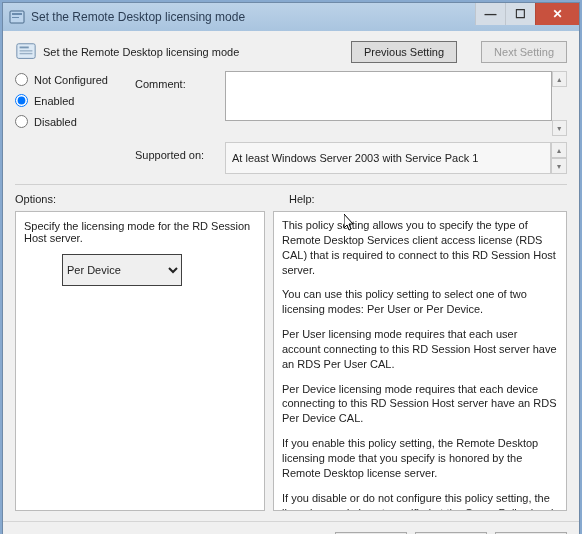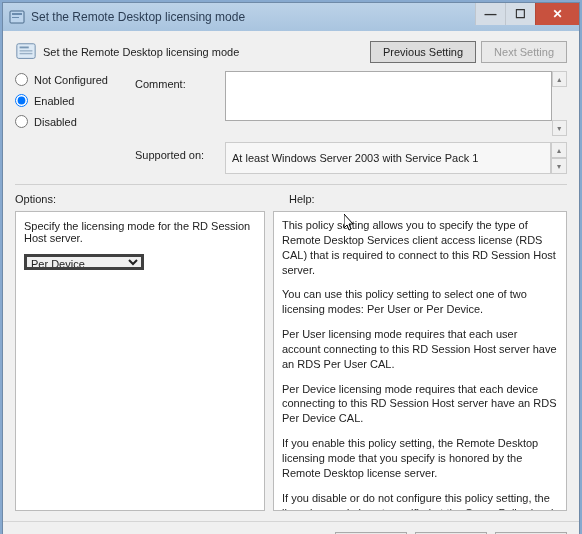--- a/index.html
+++ b/index.html
@@ -9,21 +9,21 @@
 .title-icon { width: 16px; height: 16px; margin: 0 6px; }
 .title-text { font-size: 12px; color: #2b3d53; }
 .win-controls { position: absolute; right: 0; top: 0; display: flex; }
 .win-btn { width: 30px; height: 22px; display: flex; align-items: center; justify-content: center; font-size: 12px; font-weight: bold; color: #333; border-left: 1px solid rgba(0,0,0,.1); }
 .win-btn.min, .win-btn.max { background: #d5dde6; }
 .win-btn.close { background: #c8513e; color: #fff; width: 44px; }
 .content { padding: 10px 12px 4px 12px; }
 .top-row { display: flex; align-items: center; margin-bottom: 8px; }
 .policy-icon { width: 22px; height: 22px; margin-right: 6px; }
 .policy-title { font-size: 11px; }
-.nav-buttons { margin-left: auto; display: flex; gap: 5px; }
+.nav-buttons { margin-left: auto; display: flex; gap: 24px; }
 button.std { height: 22px; padding: 0 12px; background: #e9e9e9; border: 1px solid #aaa; font-size: 11px; }
 button.std:disabled { color: #999; }
 button.std.active { background: #ddd; border: 1px solid #707070; }
 .config-row { display: flex; margin-bottom: 1px; }
 .radios { width: 120px; padding-top: 2px; }
 .radio-item { display: flex; align-items: center; margin-bottom: 8px; }
 .radio-item input { margin-right: 6px; }
 .labels-col { width: 90px; }
 .labels-col .lbl { height: 22px; display: flex; align-items: center; padding-top: 3px; }
 .fields-col { flex: 1; }
@@ -31,21 +31,21 @@
 .supported-wrap { display: flex; margin-top: 6px; }
 .supported-box { flex: 1; height: 32px; background: #f7f7f7; border: 1px solid #ccc; padding: 4px 6px; font-size: 11px; color: #555; display: flex; align-items: center; }
 .spinner { width: 16px; display: flex; flex-direction: column; }
 .spin-btn { height: 16px; border: 1px solid #ccc; background: #f0f0f0; display: flex; align-items: center; justify-content: center; font-size: 8px; color: #777; }
 .divider { border-top: 1px solid #d0d0d0; margin: 10px 0 8px 0; }
 .headers-row { display: flex; margin-bottom: 6px; gap: 8px; }
 .opt-header { width: 250px; }
 .help-header { margin-left: 16px; }
 .panels-row { display: flex; gap: 8px; }
 .options-panel { width: 250px; height: 300px; border: 1px solid #bbb; background: #fff; padding: 8px; }
-.options-panel select { width: 120px; height: 16px; border: 3px solid #404040; font-size: 11px; margin-top: 10px; }
+.options-panel select { width: 120px; height: 32px; border: 1px solid #404040; font-size: 11px; margin-top: 10px; margin-left: 38px; }
 .help-panel { flex: 1; height: 300px; border: 1px solid #bbb; background: #fff; padding: 6px 8px; overflow-y: auto; line-height: 1.35; }
 .help-panel p { margin-bottom: 10px; }
 .footer { display: flex; justify-content: flex-end; gap: 8px; padding: 10px 12px; border-top: 1px solid #d5d5d5; margin-top: 6px; }
 .footer button { width: 72px; height: 22px; background: #e9e9e9; border: 1px solid #aaa; }
 .cursor { position: absolute; width: 12px; height: 18px; pointer-events: none; }
 </style>
 </head>
 <body>
 
 <div class="window">

